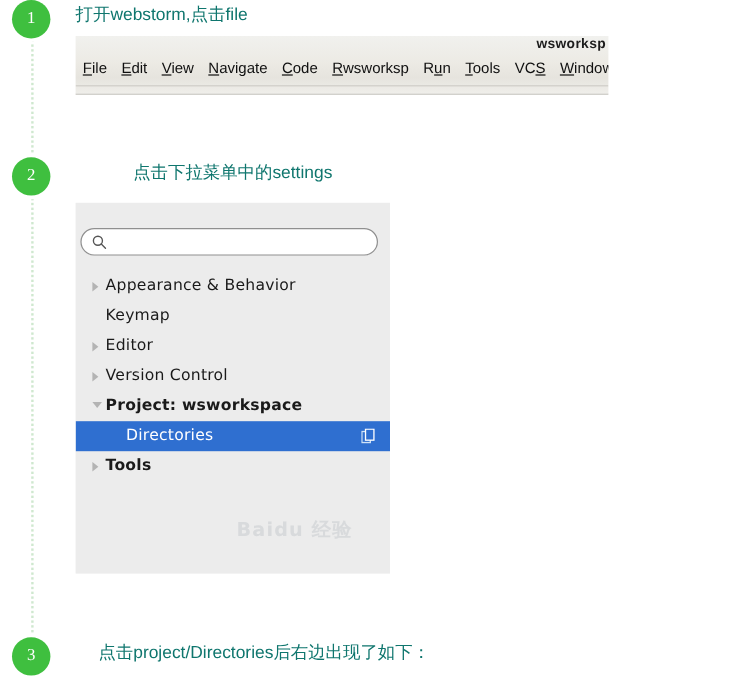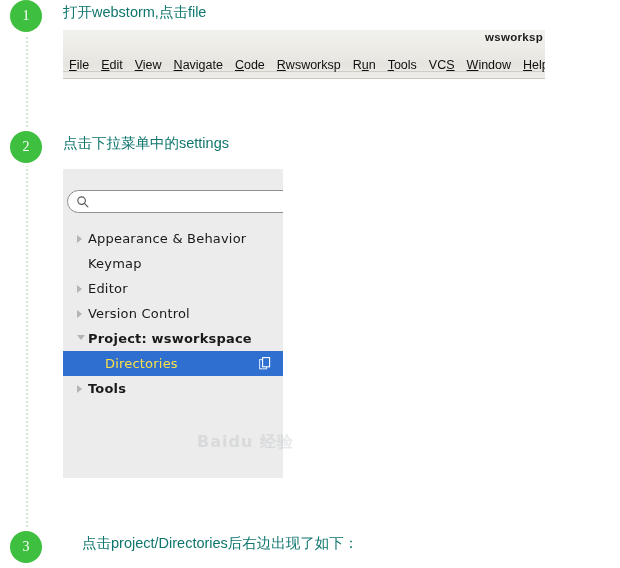--- a/index.html
+++ b/index.html
@@ -45,29 +45,29 @@
   #badge-3 { top: 531px; }
 
   .step-text {
     position: absolute;
     left: 63px;
     font-size: 14.5px;
     color: #0f766e;
     white-space: nowrap;
   }
   #step-text-1 { top: 3px; }
-  #step-text-2 { top: 134px; }
+  #step-text-2 { top: 134px; margin-left: 48px; }
   #step-text-3 { top: 534px; margin-left: 19px; }
 
   
   #menubar-shot {
     position: absolute;
     left: 63px;
     top: 30px;
-    width: 482px;
+    width: 444px;
     height: 48px;
     background: linear-gradient(to bottom, #f1f1ee 0%, #eceae4 48%, #e6e4de 72%, #efeeea 100%);
     border-bottom: 1px solid #c8c6c0;
     overflow: hidden;
   }
   #ws-title {
     position: absolute;
     right: 2px;
     top: 1px;
     font-size: 11.5px;
@@ -75,21 +75,21 @@
     color: #1c1c1c;
     font-family: "Liberation Sans", "DejaVu Sans", sans-serif;
     letter-spacing: 0.3px;
     white-space: nowrap;
   }
   #menu-row {
     position: absolute;
     left: 0;
     top: 20px;
     display: flex;
-    align-items: flex-end;
+    align-items: flex-start;
     height: 22px;
   }
   .menu-item {
     font-size: 12.5px;
     color: #101010;
     padding: 0 6px;
     white-space: nowrap;
     font-family: "Liberation Sans", "DejaVu Sans", sans-serif;
   }
   .menu-item .mn { text-decoration: underline; }
@@ -100,21 +100,21 @@
     width: 100%;
     height: 1px;
     background: #cfcdc7;
   }
 
   
   #settings-panel {
     position: absolute;
     left: 63px;
     top: 169px;
-    width: 220px;
+    width: 262px;
     height: 309px;
     background: #ececec;
     overflow: hidden;
   }
   #search-box {
     position: absolute;
     left: 4px;
     top: 21px;
     width: 248px;
     height: 23px;
@@ -181,21 +181,21 @@
     font-size: 13px;
     color: #1a1a1a;
     font-family: "DejaVu Sans", "Liberation Sans", sans-serif;
     letter-spacing: 0.2px;
   }
   .tree-row.indent .label { left: 42px; }
   .tree-row.bold .label { font-weight: bold; }
   .tree-row.selected {
     background: #2f6fd0;
   }
-  .tree-row.selected .label { color: #fde047; }
+  .tree-row.selected .label { color: #ffffff; }
   .copy-icon {
     position: absolute;
     right: 12px;
     top: 6px;
     width: 12px;
     height: 13px;
   }
 
   
   #watermark {

